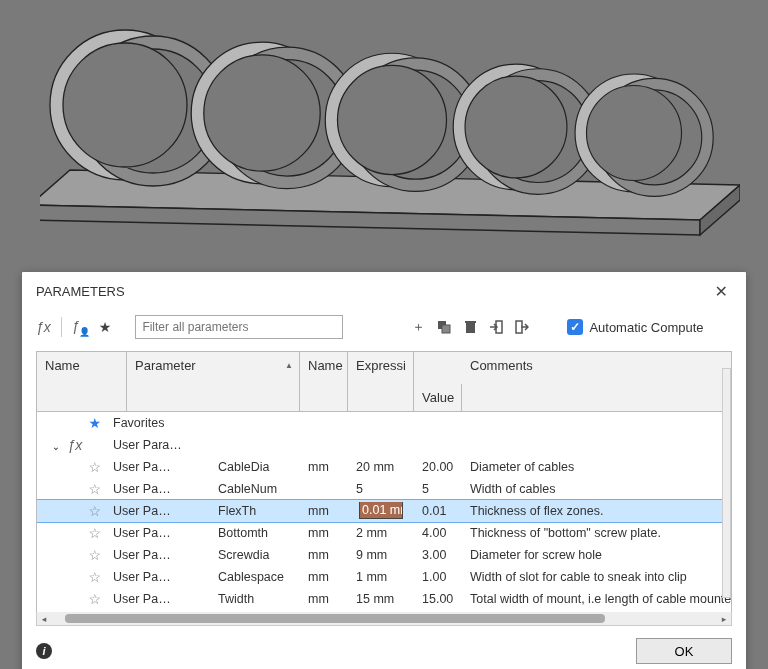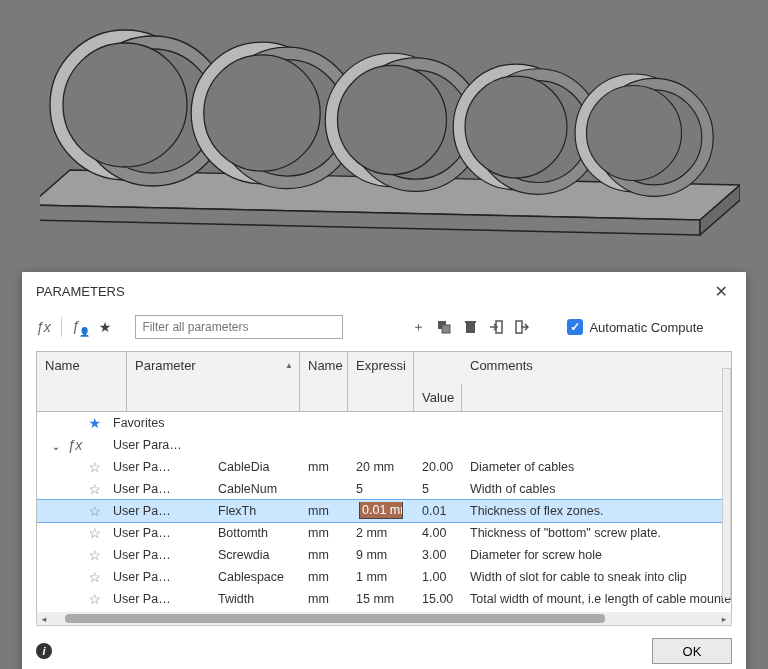--- a/index.html
+++ b/index.html
@@ -195,21 +195,21 @@
     .hscroll .arrow {
       width: 14px; text-align:center; font-size:9px; color:#666;
     }
     .dialog-foot {
       display: flex;
       align-items: center;
       justify-content: space-between;
       padding: 12px 14px 14px;
     }
     .ok-btn {
-      width: 80px;
+      width: 96px;
       height: 26px;
       background: #eaeaea;
       border: 1px solid #999;
       font-size: 13px;
       cursor: pointer;
     }
     .info-icon {
       width:16px;height:16px;
       border-radius:50%;
       background:#333;

